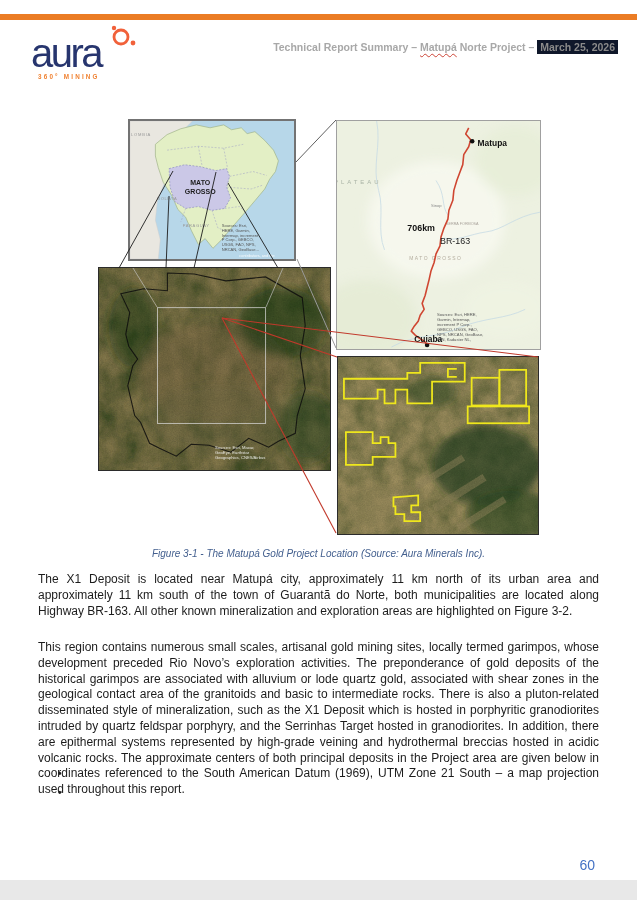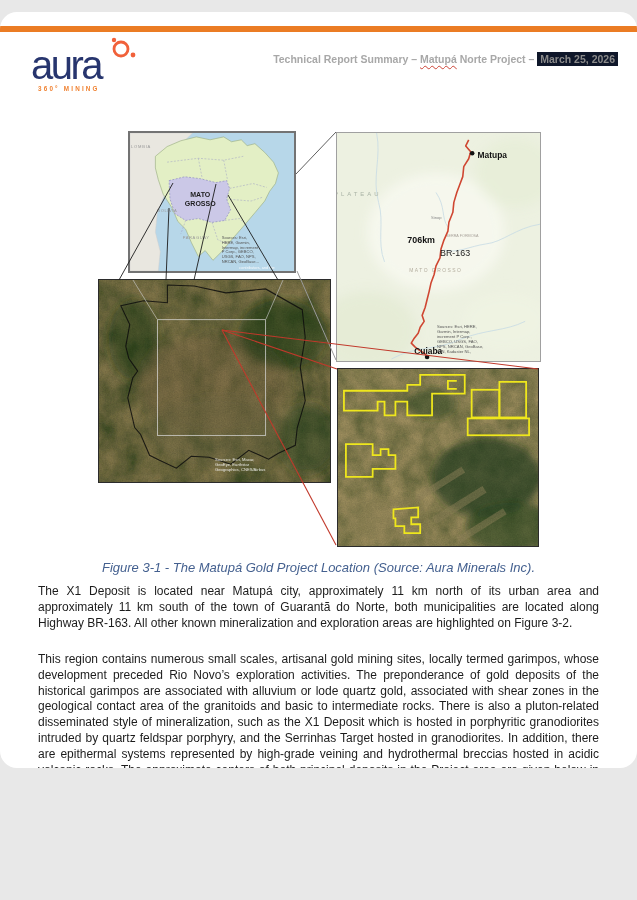--- a/index.html
+++ b/index.html
@@ -1,17 +1,17 @@
 <!DOCTYPE html>
 <html><head>
 <meta charset="utf-8">
 <style>
   html,body{margin:0;padding:0;background:#e8e8e8;}
-  .page{position:relative;width:637px;height:756px;background:#ffffff;margin:12px auto;
-        font-family:"Liberation Sans",sans-serif;overflow:hidden;border-radius:17px;}
+  .page{position:relative;width:637px;height:880px;background:#ffffff;margin:0 auto;
+        font-family:"Liberation Sans",sans-serif;overflow:hidden;}
   .topbar{position:absolute;left:0;top:14px;width:637px;height:6px;background:#EB7C24;}
   
   .logo-word{position:absolute;left:31px;top:33px;font-size:40px;letter-spacing:-2.5px;
              color:#27356E;font-weight:400;line-height:1;}
   .logo-ring{position:absolute;left:104px;top:19px;}
   .logo-tagline{position:absolute;left:38px;top:73px;font-size:6.3px;letter-spacing:2.2px;
                 color:#F08232;font-weight:bold;}
   
   .hdr{position:absolute;right:19px;top:41px;font-size:10.5px;font-weight:bold;color:#A8A8A8;
        white-space:nowrap;}
@@ -20,21 +20,21 @@
   .hdr .hl{background:#0f172a;color:#8A8A8A;padding:1px 3px;}
   
   .map{position:absolute;box-sizing:border-box;overflow:hidden;}
   .map svg{display:block;width:100%;height:100%;}
   #brazilMap{left:128px;top:119px;width:168px;height:142px;border:2px solid #737373;background:#B7D7E9;}
   #roadMap{left:336px;top:120px;width:205px;height:230px;border:1px solid #a0a0a0;background:#8b5cf6;}
   #satMap{left:98px;top:267px;width:233px;height:204px;border:1px solid #2b2b2b;background:#31481f;}
   #tenMap{left:337px;top:356px;width:202px;height:179px;border:1px solid #2b2b2b;background:#55603a;}
   .overlay{position:absolute;left:0;top:0;width:637px;height:900px;pointer-events:none;}
   
-  .caption{position:absolute;left:0;top:548px;width:637px;text-align:center;font-size:13px;
+  .caption{position:absolute;left:0;top:548px;width:637px;text-align:center;font-size:10px;
            font-style:italic;color:#44608F;}
   .para{position:absolute;left:38px;width:561px;font-size:12px;line-height:15.8px;
         text-align:justify;color:#1c1c1c;}
   #para1{top:572px;}
   #para2{top:640px;}
   .bullets{position:absolute;left:38px;top:764px;width:561px;}
   .bullet-row{display:flex;height:19px;align-items:center;font-size:10px;font-weight:bold;color:#1c1c1c;}
   .bullet-dot{width:10px;margin-left:20px;margin-right:14px;font-size:10px;}
   .pagenum{position:absolute;right:42px;top:857px;font-size:14px;color:#4472C4;}
   text{font-family:"Liberation Sans",sans-serif;}

